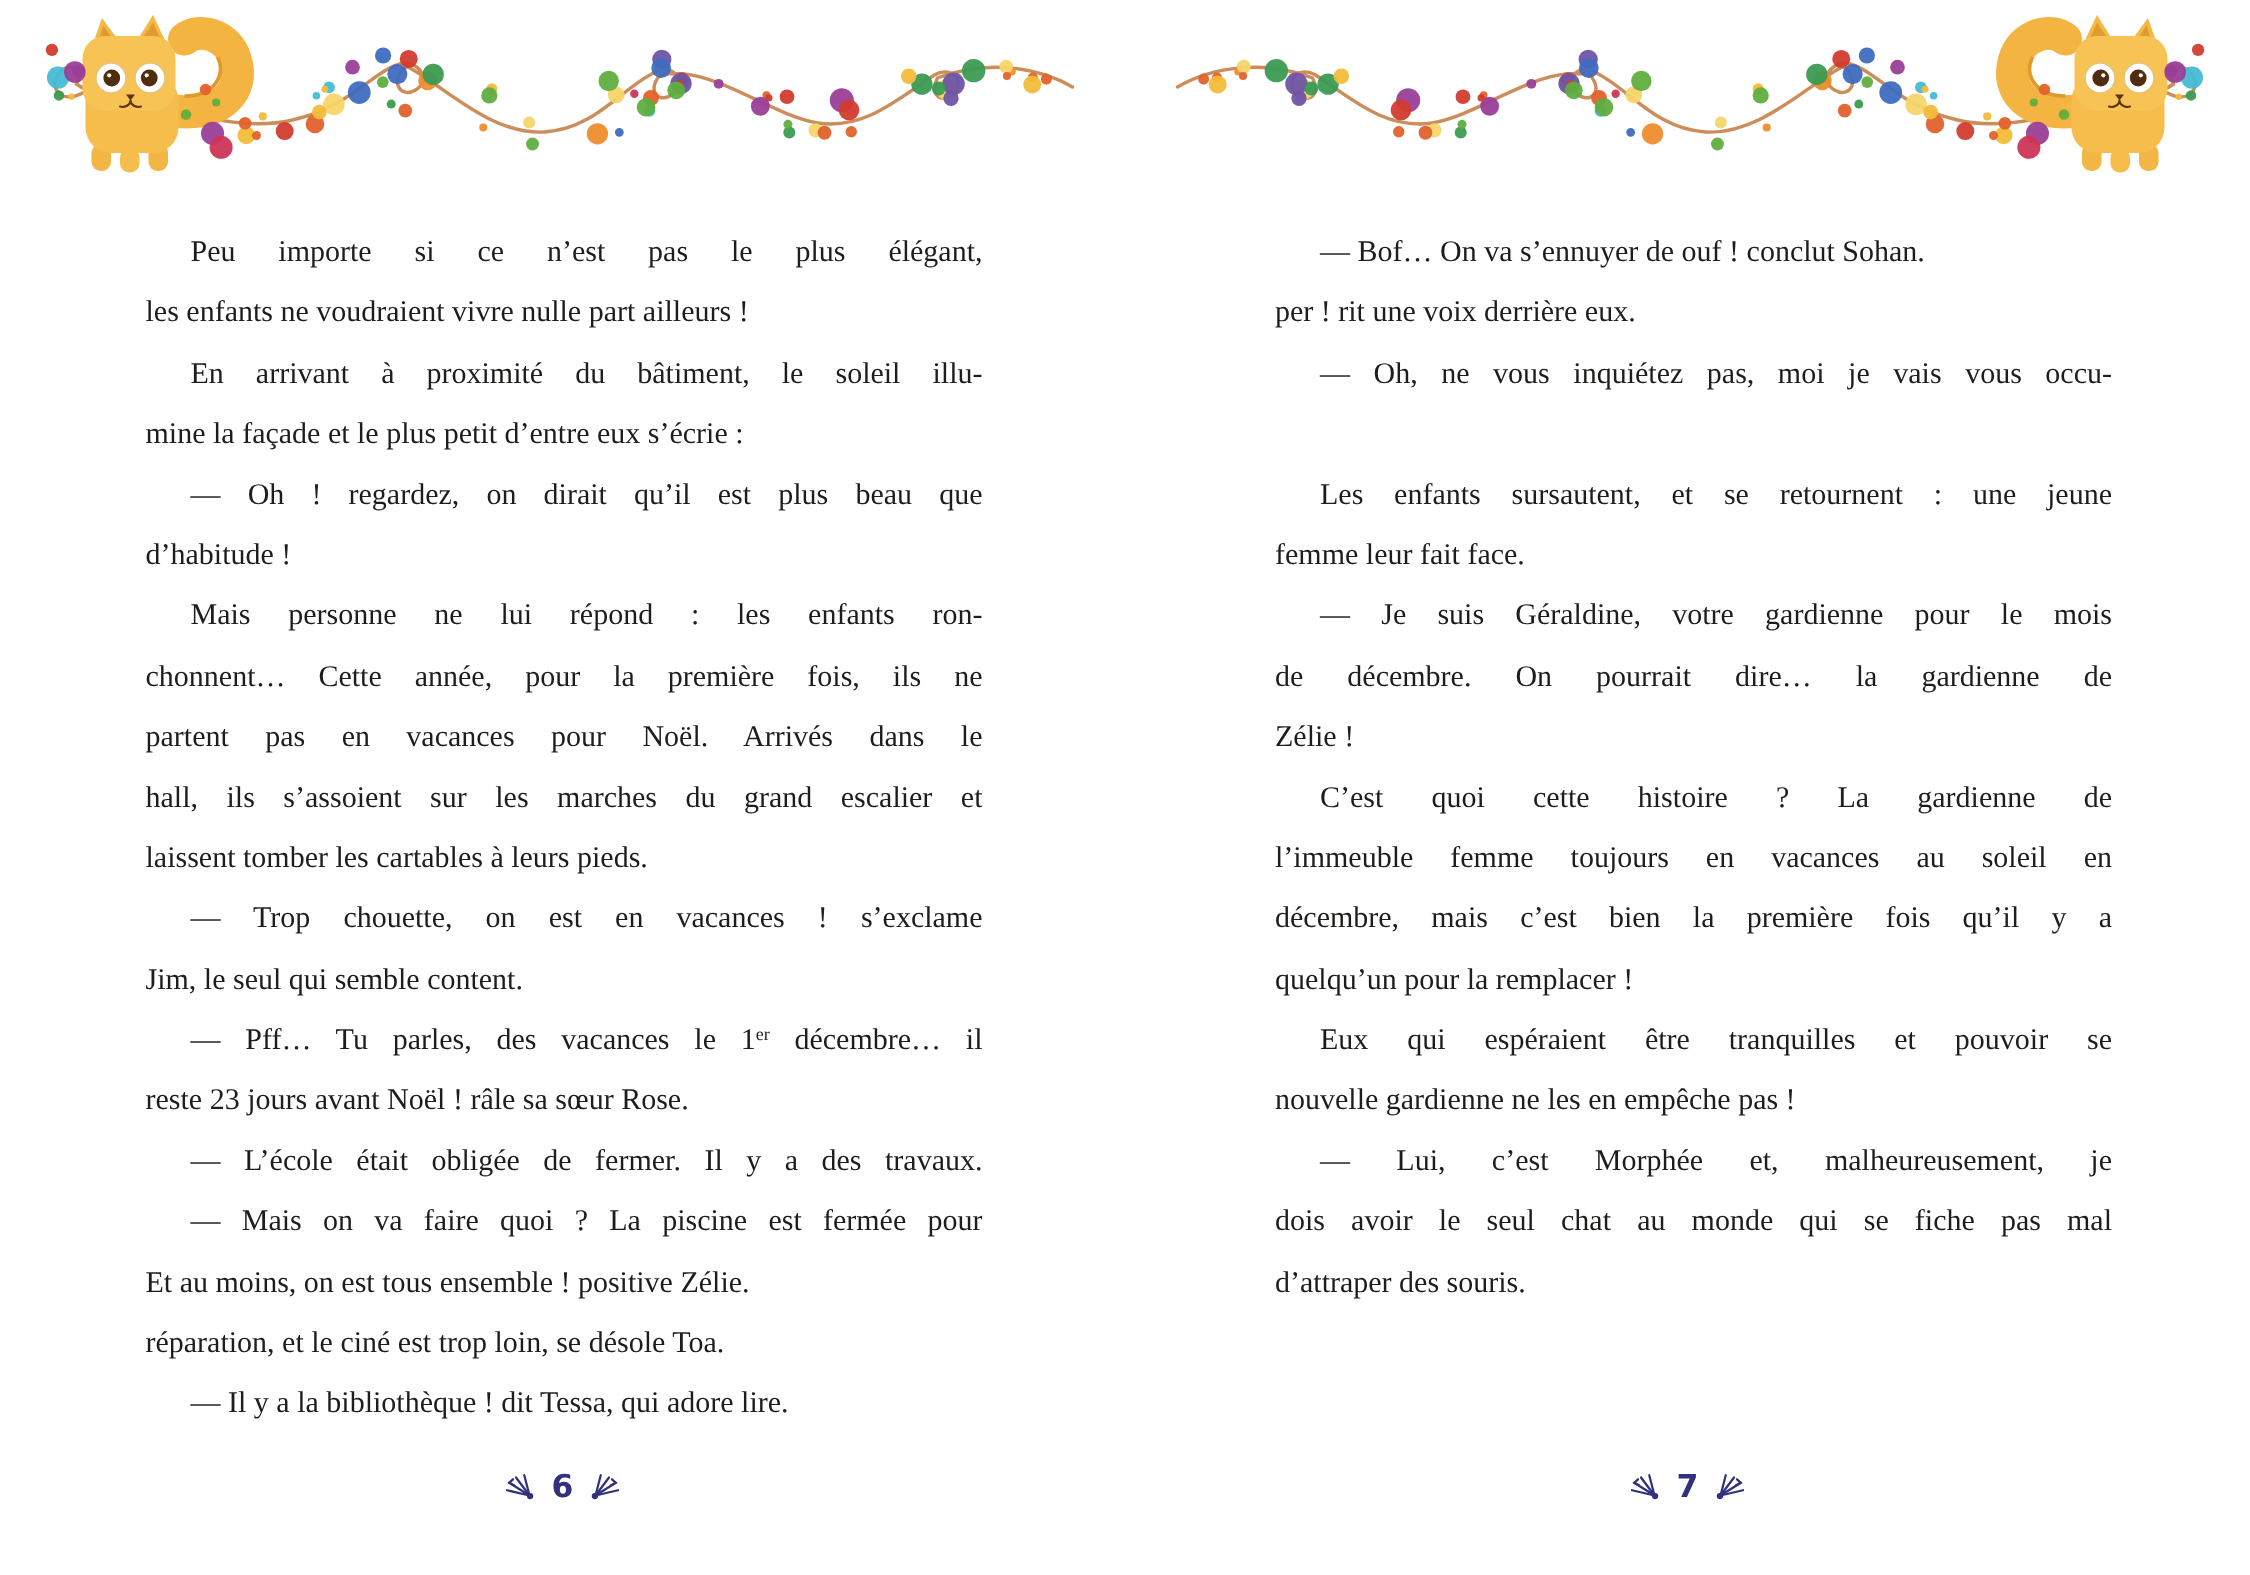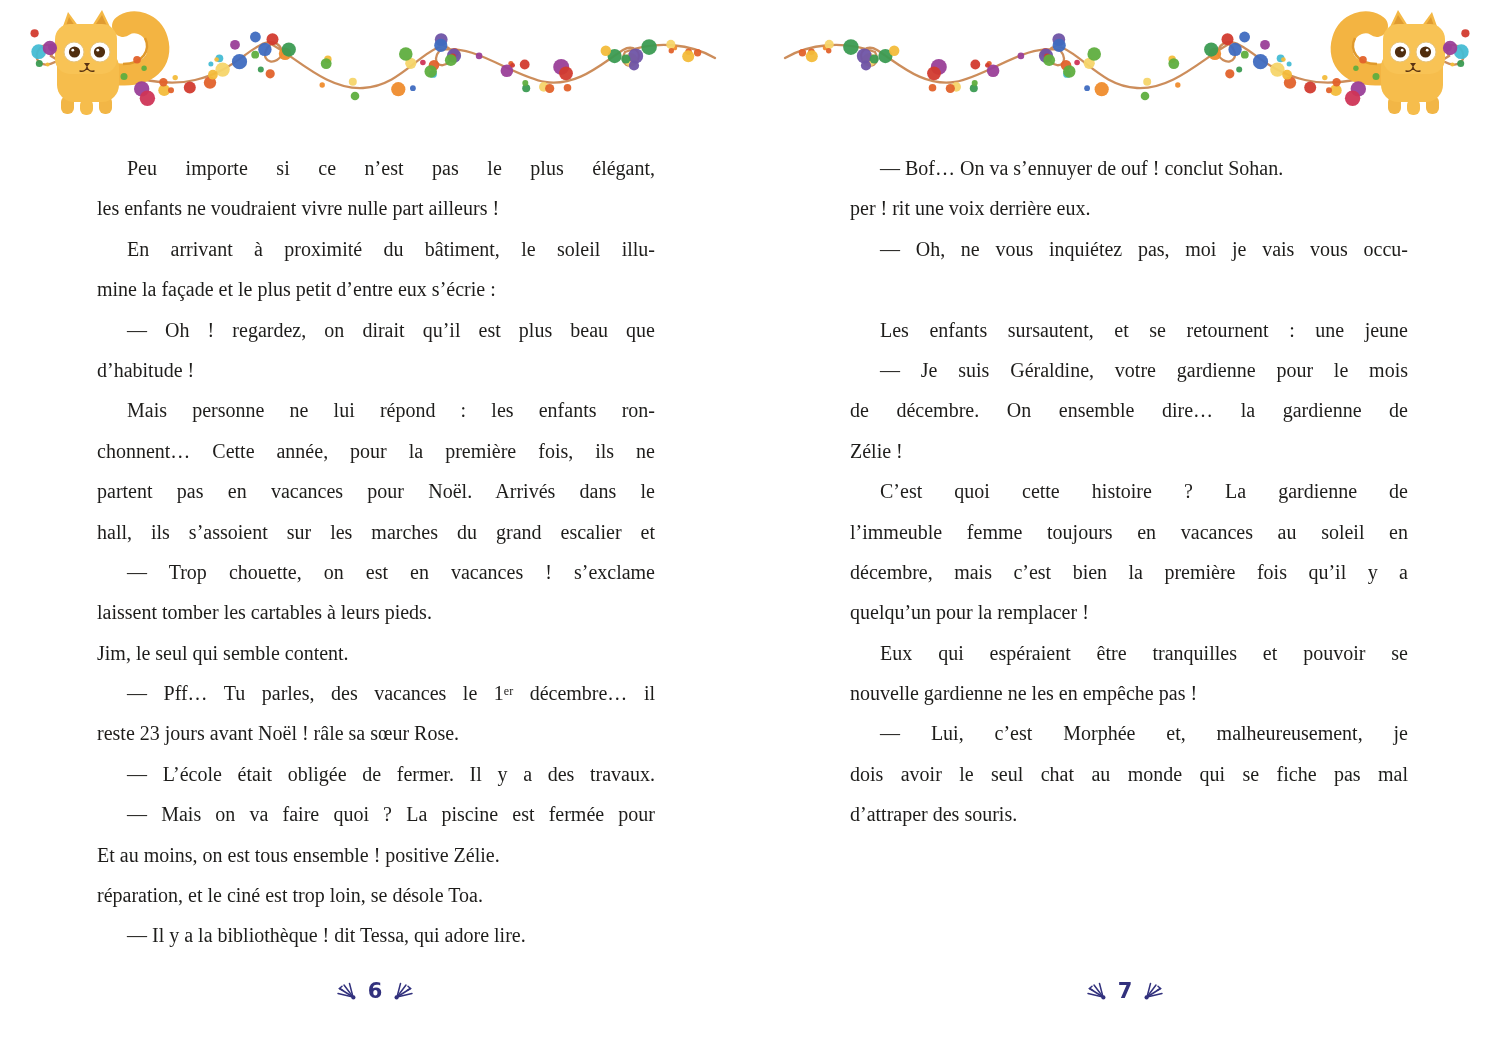--- a/index.html
+++ b/index.html
@@ -214,22 +214,22 @@
         <div class="line indent">Peu importe si ce n’est pas le plus élégant,</div>
         <div class="line end">les enfants ne voudraient vivre nulle part ailleurs !</div>
         <div class="line indent">En arrivant à proximité du bâtiment, le soleil illu-</div>
         <div class="line end">mine la façade et le plus petit d’entre eux s’écrie :</div>
         <div class="line indent">— Oh ! regardez, on dirait qu’il est plus beau que</div>
         <div class="line end">d’habitude !</div>
         <div class="line indent">Mais personne ne lui répond : les enfants ron-</div>
         <div class="line">chonnent… Cette année, pour la première fois, ils ne</div>
         <div class="line">partent pas en vacances pour Noël. Arrivés dans le</div>
         <div class="line">hall, ils s’assoient sur les marches du grand escalier et</div>
+        <div class="line end">laissent tomber les cartables à leurs pieds.</div>
         <div class="line indent">— Trop chouette, on est en vacances ! s’exclame</div>
-        <div class="line end">laissent tomber les cartables à leurs pieds.</div>
         <div class="line end">Jim, le seul qui semble content.</div>
         <div class="line indent">— Pff… Tu parles, des vacances le 1<sup>er</sup> décembre… il</div>
         <div class="line end">reste 23 jours avant Noël ! râle sa sœur Rose.</div>
         <div class="line indent">— L’école était obligée de fermer. Il y a des travaux.</div>
         <div class="line indent">— Mais on va faire quoi ? La piscine est fermée pour</div>
         <div class="line end">Et au moins, on est tous ensemble ! positive Zélie.</div>
         <div class="line end">réparation, et le ciné est trop loin, se désole Toa.</div>
         <div class="line indent end">— Il y a la bibliothèque ! dit Tessa, qui adore lire.</div>
       </div>
 
@@ -263,22 +263,23 @@
     <svg class="garland" viewBox="0 0 700 120" aria-hidden="true">
       <use href="#garland-g"></use>
     </svg>
 
     <div class="textblock" id="text-right">
         <div class="line indent end">— Bof… On va s’ennuyer de ouf ! conclut Sohan.</div>
         <div class="line end">per ! rit une voix derrière eux.</div>
         <div class="line indent">— Oh, ne vous inquiétez pas, moi je vais vous occu-</div>
         <div class="line blank"></div>
         <div class="line indent">Les enfants sursautent, et se retournent : une jeune</div>
+        <div class="line end">femme leur fait face.</div>
         <div class="line indent">— Je suis Géraldine, votre gardienne pour le mois</div>
-        <div class="line">de décembre. On ensemble dire… la gardienne de</div>
+        <div class="line">de décembre. On pourrait dire… la gardienne de</div>
         <div class="line end">Zélie !</div>
         <div class="line indent">C’est quoi cette histoire ? La gardienne de</div>
         <div class="line">l’immeuble femme toujours en vacances au soleil en</div>
         <div class="line">décembre, mais c’est bien la première fois qu’il y a</div>
         <div class="line end">quelqu’un pour la remplacer !</div>
         <div class="line indent">Eux qui espéraient être tranquilles et pouvoir se</div>
         <div class="line end">nouvelle gardienne ne les en empêche pas !</div>
         <div class="line indent">— Lui, c’est Morphée et, malheureusement, je</div>
         <div class="line">dois avoir le seul chat au monde qui se fiche pas mal</div>
         <div class="line end">d’attraper des souris.</div>

